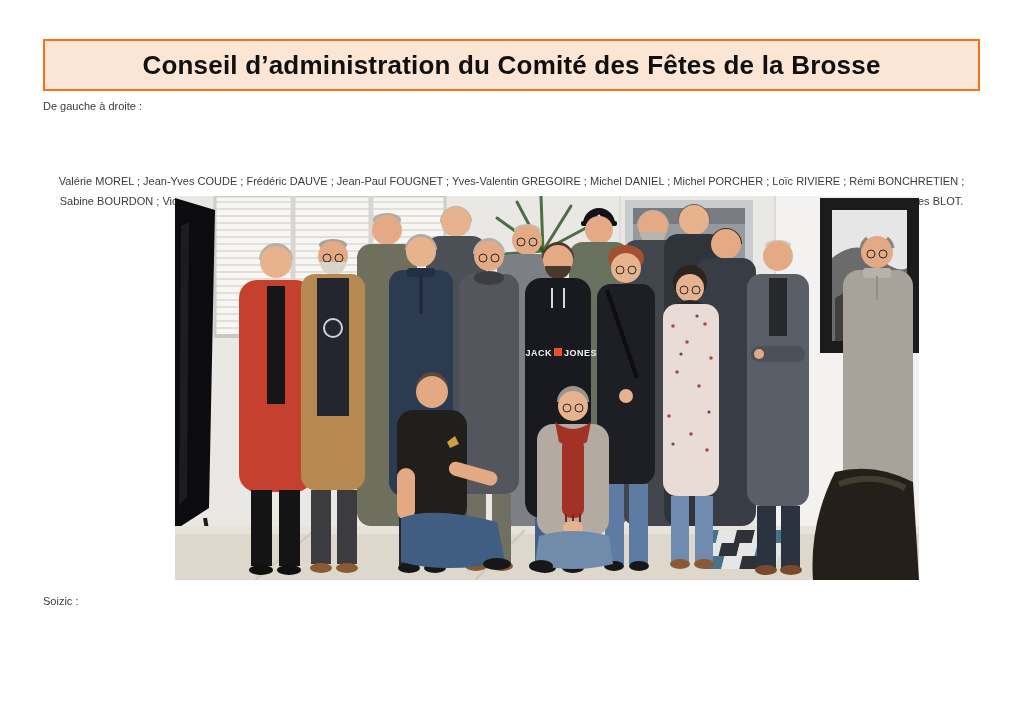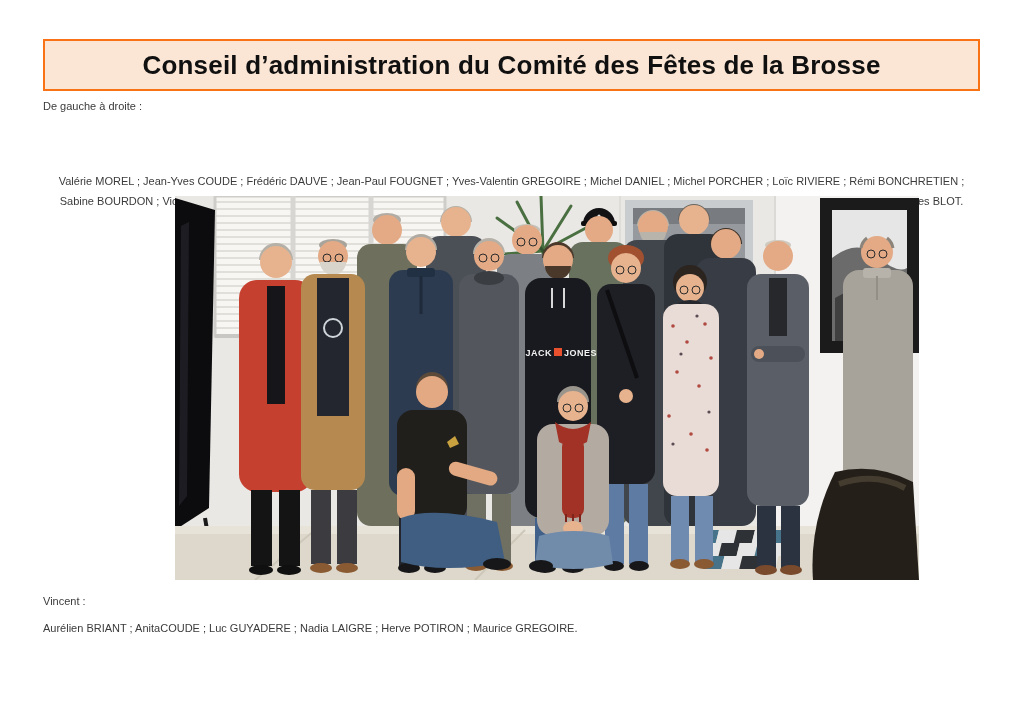--- a/index.html
+++ b/index.html
@@ -350,17 +350,16 @@
             <line x1="398" y1="318" x2="398" y2="328" stroke="#7e241a" stroke-width="2"></line>
             <line x1="405" y1="318" x2="405" y2="326" stroke="#7e241a" stroke-width="2"></line>
           <ellipse cx="398" cy="332" rx="10" ry="7" fill="#e7b38f"></ellipse>
           <path d="M364 340 Q398 330 434 340 L438 368 Q398 378 360 368 Z" fill="#718bab"></path>
           <ellipse cx="366" cy="370" rx="12" ry="6" fill="#17171a"></ellipse>
         </g>
       </g>
     </svg>
   </figure>
 
-  <p class="bodytext" id="absents-label">Vincent :</p>
-
-  <p class="bodytext" id="absents-names">Aurélien BRIANT ; AnitaCOUDE ; Luc GUYADERE ; Nadia LAIGRE ; Herve POTIRON ; Maurice GREGOIRE.</p>
+  <p class="bodytext" id="absents-label">Soizic :</p>
+
 
 </div>
 
 </body></html>

